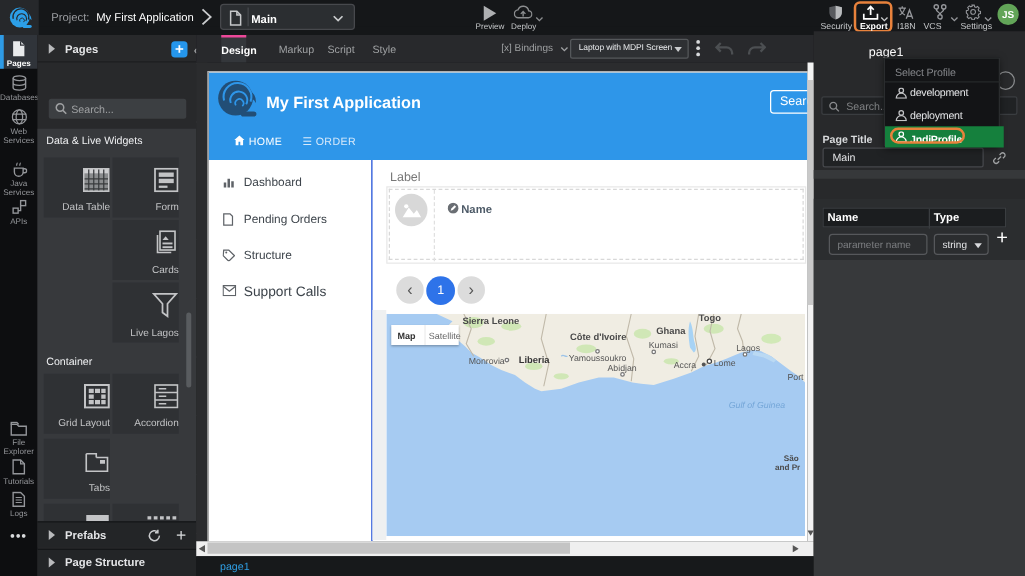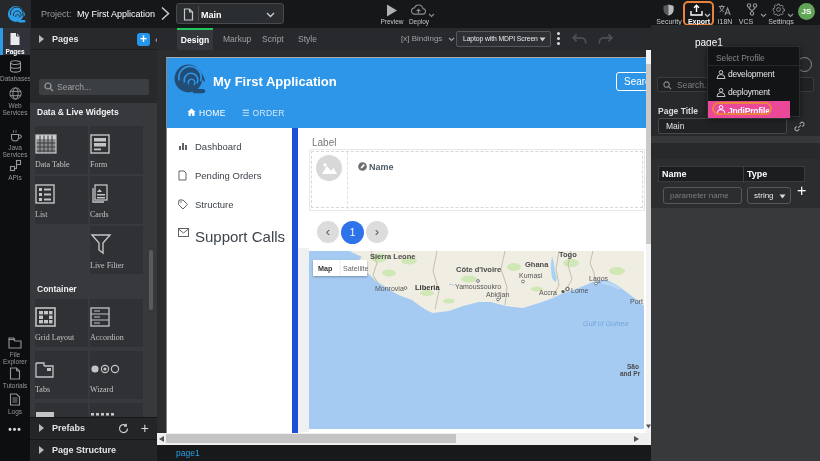--- a/index.html
+++ b/index.html
@@ -17,22 +17,22 @@
 #rail-active { position:absolute; left:0; top:0; width:30px; height:27px; background:#30343a; border-left:3px solid #2e9be6; }
 
 #lpanel { position:absolute; left:30px; top:28px; width:127px; height:433px; background:#28292b; }
 .lp-head { position:relative; height:22px; color:#e4e5e7; font-size:9px; font-weight:bold; line-height:22px; padding-left:22px; }
 .lp-arrow { position:absolute; left:9px; top:7px; width:0; height:0; }
 .arr-r { border-left:5px solid #b9babc; border-top:4px solid transparent; border-bottom:4px solid transparent; }
 .arr-d { border-top:5px solid #d7d8da; border-left:4px solid transparent; border-right:4px solid transparent; top:9px; }
 #plus-pages { position:absolute; right:7px; top:5px; width:13px; height:13px; background:#2596ec; border-radius:3px; color:#fff; font-size:12px; line-height:12px; text-align:center; }
 #searchbox { position:absolute; left:9px; top:51px; width:110px; height:16px; background:#3c3f42; border-radius:2px; color:#9fa1a3; font-size:8.5px; line-height:16px; padding-left:18px; }
 .wsec { position:absolute; left:0; width:127px; background:#37393c; }
-.wsec-label { color:#f0f1f3; font-size:8.5px; font-weight:bold; padding:4px 0 3px 7px; }
-.tile { position:absolute; width:53px; height:48px; background:#2f3134; text-align:left;font-family:Liberation Serif, serif; }
+.wsec-label { color:#f0f1f3; font-size:8.5px; font-weight:normal; padding:4px 0 3px 7px; }
+.tile { position:absolute; width:53px; height:48px; background:#2f3134; text-align:right; }
 .tile span { display:block; color:#c3c4c6; font-size:8px; margin-top:2px; }
 .tile svg { margin-top:8px; }
 .lp-foot { position:absolute; left:0; width:127px; height:21px; background:#232527; border-top:1px solid #151719; color:#e4e5e7; font-size:9px; font-weight:bold; line-height:21px; padding-left:22px; }
 
 #ruler { position:absolute; left:157px; top:50px; width:9px; height:383px; background:#2a2b2d; background-image:repeating-linear-gradient(to bottom, #3a3c3e 0px, #3a3c3e 1px, transparent 1px, transparent 47px); }
 #canvas-toolbar { position:absolute; left:157px; top:28px; width:494px; height:22px; background:#28292c; }
 .ctab { position:absolute; top:0; height:22px; color:#9fa1a3; font-size:8.5px; line-height:22px; }
 #canvas { position:absolute; left:157px; top:50px; width:489px; height:383px; background:#2b2c2e; }
 #page { position:absolute; left:9px; top:7px; width:480px; height:376px; background:#fff; border-top:1px solid #aaa; border-left:1px solid #888; overflow:hidden; }
 #vscroll { position:absolute; left:646px; top:50px; width:5px; height:383px; background:#f3f3f3; }
@@ -198,48 +198,35 @@
         <span>Data Table</span></div>
       <div class="tile" style="left:60px;top:23px">
         <svg width="20" height="20" viewBox="0 0 20 20">
             <rect x="1" y="1" width="18" height="18" fill="none" stroke="#c3c4c6" stroke-width="1.4"></rect>
             <rect x="4" y="4" width="12" height="3.5" fill="#c3c4c6"></rect>
             <rect x="4" y="9" width="12" height="3.5" fill="#c3c4c6"></rect>
             <rect x="4" y="14.5" width="7" height="1.8" fill="#c3c4c6"></rect>
           </svg>
         <span>Form</span></div>
 
-      <div class="tile" style="left:5px;top:73px">
-        <svg width="20" height="20" viewBox="0 0 20 20">
-            <rect x="1" y="1" width="18" height="18" fill="none" stroke="#c3c4c6" stroke-width="1.4"></rect>
-            <g fill="#c3c4c6">
-              <rect x="4" y="4" width="3" height="3"></rect>
-              <rect x="9" y="4.5" width="7" height="2"></rect>
-              <rect x="4" y="9" width="3" height="3"></rect>
-              <rect x="9" y="9.5" width="7" height="2"></rect>
-              <rect x="4" y="14" width="3" height="3"></rect>
-              <rect x="9" y="14.5" width="7" height="2"></rect>
-            </g>
-          </svg>
-        <span>List</span></div>
       <div class="tile" style="left:60px;top:73px">
         <svg width="20" height="20" viewBox="0 0 20 20">
             <rect x="5" y="1" width="12" height="15" fill="none" stroke="#c3c4c6" stroke-width="1.3"></rect>
             <path d="M3 4v14h11" fill="none" stroke="#c3c4c6" stroke-width="1.3"></path>
             <path d="M7 8l2.5-3 2.5 3z" fill="#c3c4c6"></path>
             <rect x="7" y="10" width="8" height="1.5" fill="#c3c4c6"></rect>
             <rect x="7" y="13" width="8" height="1.5" fill="#c3c4c6"></rect>
           </svg>
         <span>Cards</span></div>
 
       <div class="tile" style="left:60px;top:123px">
         <svg width="22" height="21" viewBox="0 0 22 21">
             <path d="M2 1h18l-7 8v10l-4-3V9z" fill="none" stroke="#c3c4c6" stroke-width="1.4"></path>
           </svg>
-        <span>Live Filter</span></div>
+        <span>Live Lagos</span></div>
       <div class="wsec-label" style="position:absolute;left:0;top:177px">Container</div>
 
       <div class="tile" style="left:5px;top:196px">
         <svg width="21" height="20" viewBox="0 0 21 20">
             <rect x="1" y="1" width="19" height="18" fill="none" stroke="#c3c4c6" stroke-width="1.6"></rect>
             <g fill="#c3c4c6">
               <rect x="4" y="4" width="4" height="3.4"></rect>
               <rect x="9" y="4" width="4" height="3.4"></rect>
               <rect x="14" y="4" width="3.5" height="3.4"></rect>
               <rect x="4" y="8.6" width="4" height="3.4"></rect>
@@ -257,28 +244,20 @@
             <rect x="12" y="9" width="4" height="3" fill="#c3c4c6"></rect>
           </svg>
         <span>Tabs</span></div>
       <div class="tile" style="left:60px;top:196px">
         <svg width="20" height="20" viewBox="0 0 20 20">
             <rect x="1" y="1" width="18" height="18" fill="none" stroke="#c3c4c6" stroke-width="1.3"></rect>
             <path d="M1 7h18M1 13h18" stroke="#c3c4c6" stroke-width="1.2"></path>
             <path d="M4 4h6M4 10h6M4 16h6" stroke="#c3c4c6" stroke-width="1.1"></path>
           </svg>
         <span>Accordion</span></div>
-      <div class="tile" style="left:60px;top:248px">
-        <svg width="30" height="20" viewBox="0 0 30 12">
-            <circle cx="5" cy="6" r="3.6" fill="#c3c4c6"></circle>
-            <circle cx="15" cy="6" r="3.6" fill="none" stroke="#c3c4c6" stroke-width="1.2"></circle>
-            <circle cx="15" cy="6" r="1.6" fill="#c3c4c6"></circle>
-            <circle cx="25" cy="6" r="3.6" fill="none" stroke="#c3c4c6" stroke-width="1.2"></circle>
-          </svg>
-        <span>Wizard</span></div>
       <div class="tile" style="left:5px;top:300px;height:22px">
         <svg width="20" height="12" viewBox="0 0 20 12">
             <rect x="1" y="1" width="18" height="11" fill="#c3c4c6"></rect>
           </svg></div>
       <div class="tile" style="left:60px;top:300px;height:22px">
         <svg width="26" height="12" viewBox="0 0 26 12">
             <g fill="#c3c4c6">
               <rect x="1" y="2" width="3" height="2.6"></rect>
               <rect x="6" y="2" width="3" height="2.6"></rect>
               <rect x="11" y="2" width="3" height="2.6"></rect>
@@ -290,21 +269,21 @@
     <div class="abs" style="left:119px;top:222px;width:4px;height:60px;background:#595c5f;border-radius:2px"></div>
     <div class="lp-foot" style="top:389px"><span class="lp-arrow arr-r" style="top:6px"></span>Prefabs
       <svg class="abs" style="right:28px;top:5px" width="11" height="11" viewBox="0 0 11 11">
           <path d="M9.5 5.5a4 4 0 1 1-1.2-2.8M8.3 0.8v2.4H6" fill="none" stroke="#c9cbcd" stroke-width="1.2"></path>
         </svg>
       <span class="abs" style="right:8px;top:0;color:#d8dadc;font-size:14px;font-weight:normal">+</span>
     </div>
     <div class="lp-foot" style="top:411px;height:50px"><span class="lp-arrow arr-r" style="top:6px"></span>Page Structure</div>
   </div>
   <div id="canvas-toolbar">
-    <div class="ctab" style="left:20px;width:36px;background:#34373b;border-top:2px solid #22c55e;color:#fff;font-weight:bold;line-height:20px;text-align:center">Design</div>
+    <div class="ctab" style="left:20px;width:20px;background:#34373b;border-top:2px solid #ec4899;color:#fff;font-weight:bold;line-height:20px;text-align:center">Design</div>
     <div class="ctab" style="left:66px">Markup</div>
     <div class="ctab" style="left:105px">Script</div>
     <div class="ctab" style="left:141px">Style</div>
     <span class="ctab" style="left:244px;color:#9fa1a3;font-size:8px">[x]&nbsp;Bindings</span>
     <svg class="abs" style="left:291px;top:9px" width="7" height="5" viewBox="0 0 7 5">
         <path d="M1 1l2.5 2.5L6 1" stroke="#9fa1a3" stroke-width="1.1" fill="none"></path>
       </svg>
     <div class="abs" style="left:299px;top:3px;width:95px;height:16px;border:1px solid #55585b;background:#2e3033;border-radius:2px;color:#e8eaec;font-size:6.8px;letter-spacing:-0.1px;line-height:14px;padding-left:6px">Laptop with MDPI Screen
       <svg class="abs" style="right:4px;top:5px" width="7" height="5" viewBox="0 0 7 5">
           <path d="M0.5 0.5h6L3.5 4.5z" fill="#c9cbcd"></path>
@@ -335,21 +314,21 @@
       <span class="abs" style="left:46px;top:16px;font-size:13px;font-weight:bold;color:#fff">My First Application</span>
       <div class="abs" style="left:449px;top:14px;width:60px;height:19px;background:#2e96e9;border:1px solid #fff;border-radius:3px;color:#fff;font-size:10px;line-height:17px;padding-left:7px">Search</div>
 
       <svg class="abs" style="left:20px;top:50px" width="9" height="9" viewBox="0 0 10 10">
             <path d="M5 0.5L0.5 4.5h1.2V9h2.5V6h1.6v3h2.5V4.5h1.2z" fill="#fff"></path>
           </svg>
       <span class="abs" style="left:32px;top:50px;color:#fff;font-size:8.5px;letter-spacing:0.3px">HOME</span>
       <span class="abs" style="left:75px;top:50px;color:#d7e9fa;font-size:8.5px;letter-spacing:0.3px">☰&nbsp;ORDER</span>
     </div>
 
-    <div class="abs" style="left:0;top:70px;width:131px;height:306px;background:#fff;border-right:6px solid #1d4ed8">
+    <div class="abs" style="left:0;top:70px;width:131px;height:306px;background:#fff;border-right:1px solid #1d4ed8">
       <svg class="abs" style="left:11px;top:13px" width="10" height="10" viewBox="0 0 10 10">
             <g fill="#5f6368">
               <rect x="1" y="5" width="2" height="4"></rect>
               <rect x="4" y="2" width="2" height="7"></rect>
               <rect x="7" y="4" width="2" height="5"></rect>
             </g>
           </svg>
       <span class="abs" style="left:28px;top:13px;color:#3d444b;font-size:9.5px">Dashboard</span>
       <svg class="abs" style="left:11px;top:42px" width="9" height="11" viewBox="0 0 9 11">
             <path d="M1 1h5l2 2v7H1z" fill="none" stroke="#5f6368" stroke-width="1"></path>
@@ -357,21 +336,21 @@
       <span class="abs" style="left:28px;top:42px;color:#3d444b;font-size:9.5px">Pending Orders</span>
       <svg class="abs" style="left:11px;top:71px" width="10" height="10" viewBox="0 0 10 10">
             <path d="M1 1h4l4.5 4.5L5 10 0.5 5.5z" fill="none" stroke="#5f6368" stroke-width="1"></path>
             <circle cx="3" cy="3" r="0.8" fill="#5f6368"></circle>
           </svg>
       <span class="abs" style="left:28px;top:71px;color:#3d444b;font-size:9.5px">Structure</span>
       <svg class="abs" style="left:11px;top:100px" width="11" height="9" viewBox="0 0 11 9">
             <rect x="0.5" y="0.5" width="10" height="8" fill="none" stroke="#5f6368" stroke-width="1"></rect>
             <path d="M0.5 1l5 4 5-4" fill="none" stroke="#5f6368" stroke-width="1"></path>
           </svg>
-      <span class="abs" style="left:28px;top:100px;color:#3d444b;font-size:15px">Support Calls</span>
+      <span class="abs" style="left:28px;top:100px;color:#3d444b;font-size:11px">Support Calls</span>
     </div>
 
     <span class="abs" style="left:145px;top:79px;color:#777;font-size:10px">Label</span>
     <div class="abs" style="left:142px;top:91px;width:336px;height:62px;border:1px solid #e8e8e8">
       <div class="abs" style="left:1px;top:1px;width:332px;height:57px;border:1px dashed #d8d8d8">
         <div class="abs" style="left:4px;top:3px;width:26px;height:26px;border-radius:50%;background:#d8d8d8">
           <svg class="abs" style="left:5px;top:7px" width="16" height="12" viewBox="0 0 16 12">
                 <path d="M1 12L6 4l4 5 2.5-3L16 12z" fill="#fff"></path>
                 <circle cx="4" cy="3" r="1.7" fill="#fff"></circle>
               </svg>
@@ -513,21 +492,21 @@
     <svg class="abs" style="left:8px;top:23px" width="10" height="9" viewBox="0 0 10 9">
         <circle cx="5" cy="2.3" r="1.8" fill="none" stroke="#c3c4c6" stroke-width="1"></circle>
         <path d="M1 8.5a4 4 0 0 1 8 0z" fill="none" stroke="#c3c4c6" stroke-width="1"></path>
       </svg>
     <span class="abs" style="left:20px;top:22px;color:#e4e5e7;font-size:8.5px;letter-spacing:-0.2px">development</span>
     <svg class="abs" style="left:8px;top:41px" width="10" height="9" viewBox="0 0 10 9">
         <circle cx="5" cy="2.3" r="1.8" fill="none" stroke="#c3c4c6" stroke-width="1"></circle>
         <path d="M1 8.5a4 4 0 0 1 8 0z" fill="none" stroke="#c3c4c6" stroke-width="1"></path>
       </svg>
     <span class="abs" style="left:20px;top:40px;color:#e4e5e7;font-size:8.5px;letter-spacing:-0.2px">deployment</span>
-    <div class="abs" style="left:0;top:54px;width:82px;height:17px;background:#ec4899">
+    <div class="abs" style="left:0;top:54px;width:95px;height:17px;background:#15803d">
       <svg class="abs" style="left:8px;top:4px" width="10" height="9" viewBox="0 0 10 9">
           <circle cx="5" cy="2.3" r="1.8" fill="none" stroke="#fff" stroke-width="1"></circle>
           <path d="M1 8.5a4 4 0 0 1 8 0z" fill="none" stroke="#fff" stroke-width="1"></path>
         </svg>
       <span class="abs" style="left:20px;top:4.5px;color:#fff;font-size:8.5px;letter-spacing:-0.2px;font-weight:bold">JndiProfile</span>
       <div class="abs" style="left:4px;top:1px;width:60px;height:13px;border:2px solid #e8823c;border-radius:8px"></div>
     </div>
   </div>
 </div>
 

